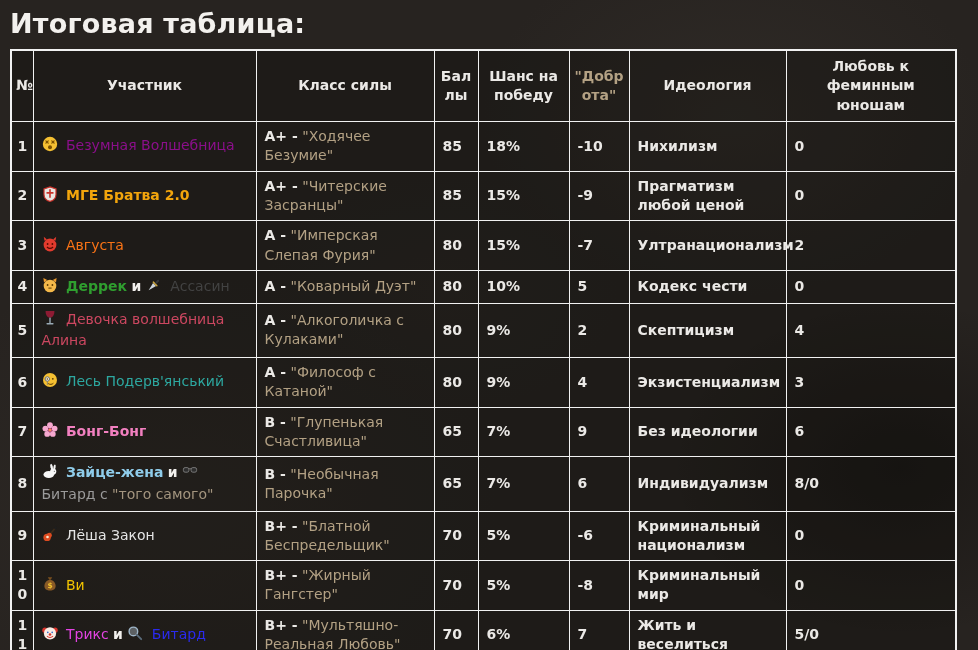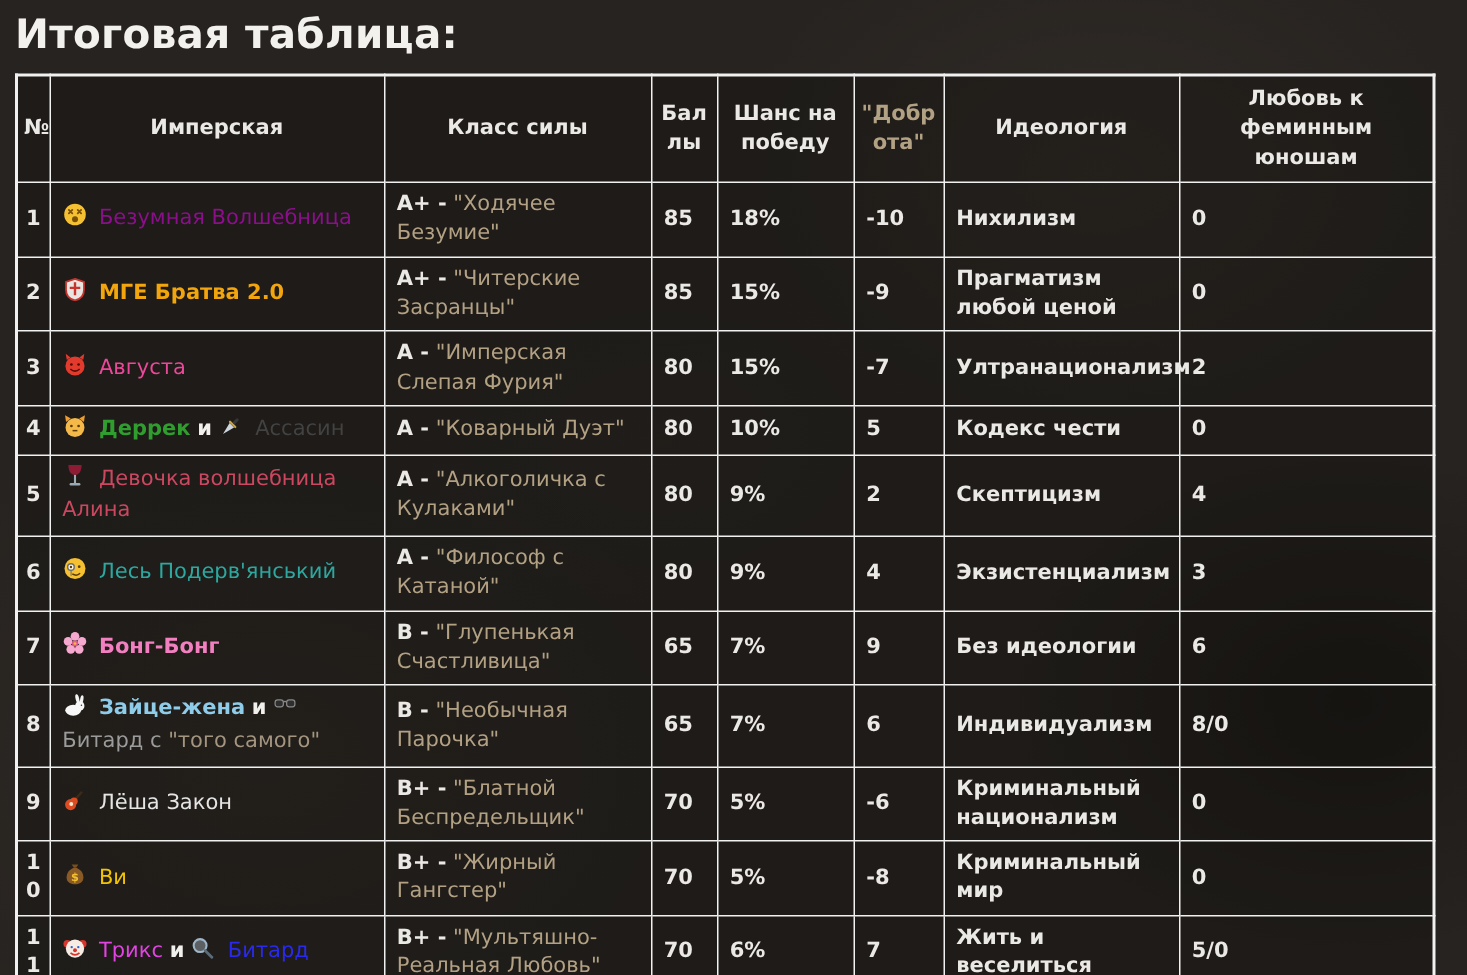--- a/index.html
+++ b/index.html
@@ -59,21 +59,21 @@
         <col style="width:178px">
         <col style="width:44px">
       <col style="width:91px">
         <col style="width:60px">
         <col style="width:157px">
         <col style="width:170px">
     </colgroup>
     <thead>
         <tr id="header-row">
           <th class="col-num">№</th>
-          <th class="col-part">Имперская</th>
+          <th class="col-part">Участник</th>
           <th class="col-power">Класс силы</th>
           <th class="col-points">Баллы</th>
           <th class="col-chance">Шанс на победу</th>
           <th class="col-kind" style="color: rgb(179, 161, 132);">"Доброта"</th>
           <th class="col-ideo">Идеология</th>
           <th class="col-love">Любовь к феминным юношам</th>
         </tr>
       </thead>
     <tbody id="body-rows">
         <tr>
@@ -105,21 +105,21 @@
         </tr>
         <tr>
           <td class="col-num">3</td>
           <td class="col-part"><span class="emoji"><svg viewBox="0 0 16 16">
                 <path d="M1.8.8L5 3.4 2.5 4.8z" fill="#e23b2e"></path>
                 <path d="M14.2.8L11 3.4l2.5 1.4z" fill="#e23b2e"></path>
                 <circle cx="8" cy="9" r="6.4" fill="#e23b2e"></circle>
                 <circle cx="5.6" cy="8" r=".9" fill="#550b00"></circle>
                 <circle cx="10.4" cy="8" r=".9" fill="#550b00"></circle>
                 <path d="M4.9 11c1.9 1.7 4.3 1.7 6.2 0" stroke="#550b00" stroke-width="1.1" fill="none"></path>
-              </svg></span> <span class="pname" style="color: #ec4899;">Августа</span> </td>
+              </svg></span> <span class="pname" style="color: #f97316;">Августа</span> </td>
           <td class="col-power"><span class="grade">A -</span><span class="ptitle"> "Имперская Слепая Фурия"</span></td>
           <td class="col-points">80</td>
           <td class="col-chance">15%</td>
           <td class="col-kind">-7</td>
           <td class="col-ideo">Ултранационализм</td>
           <td class="col-love">2</td>
         </tr>
         <tr>
           <td class="col-num">4</td>
           <td class="col-part"><span class="emoji"><svg viewBox="0 0 16 16">

